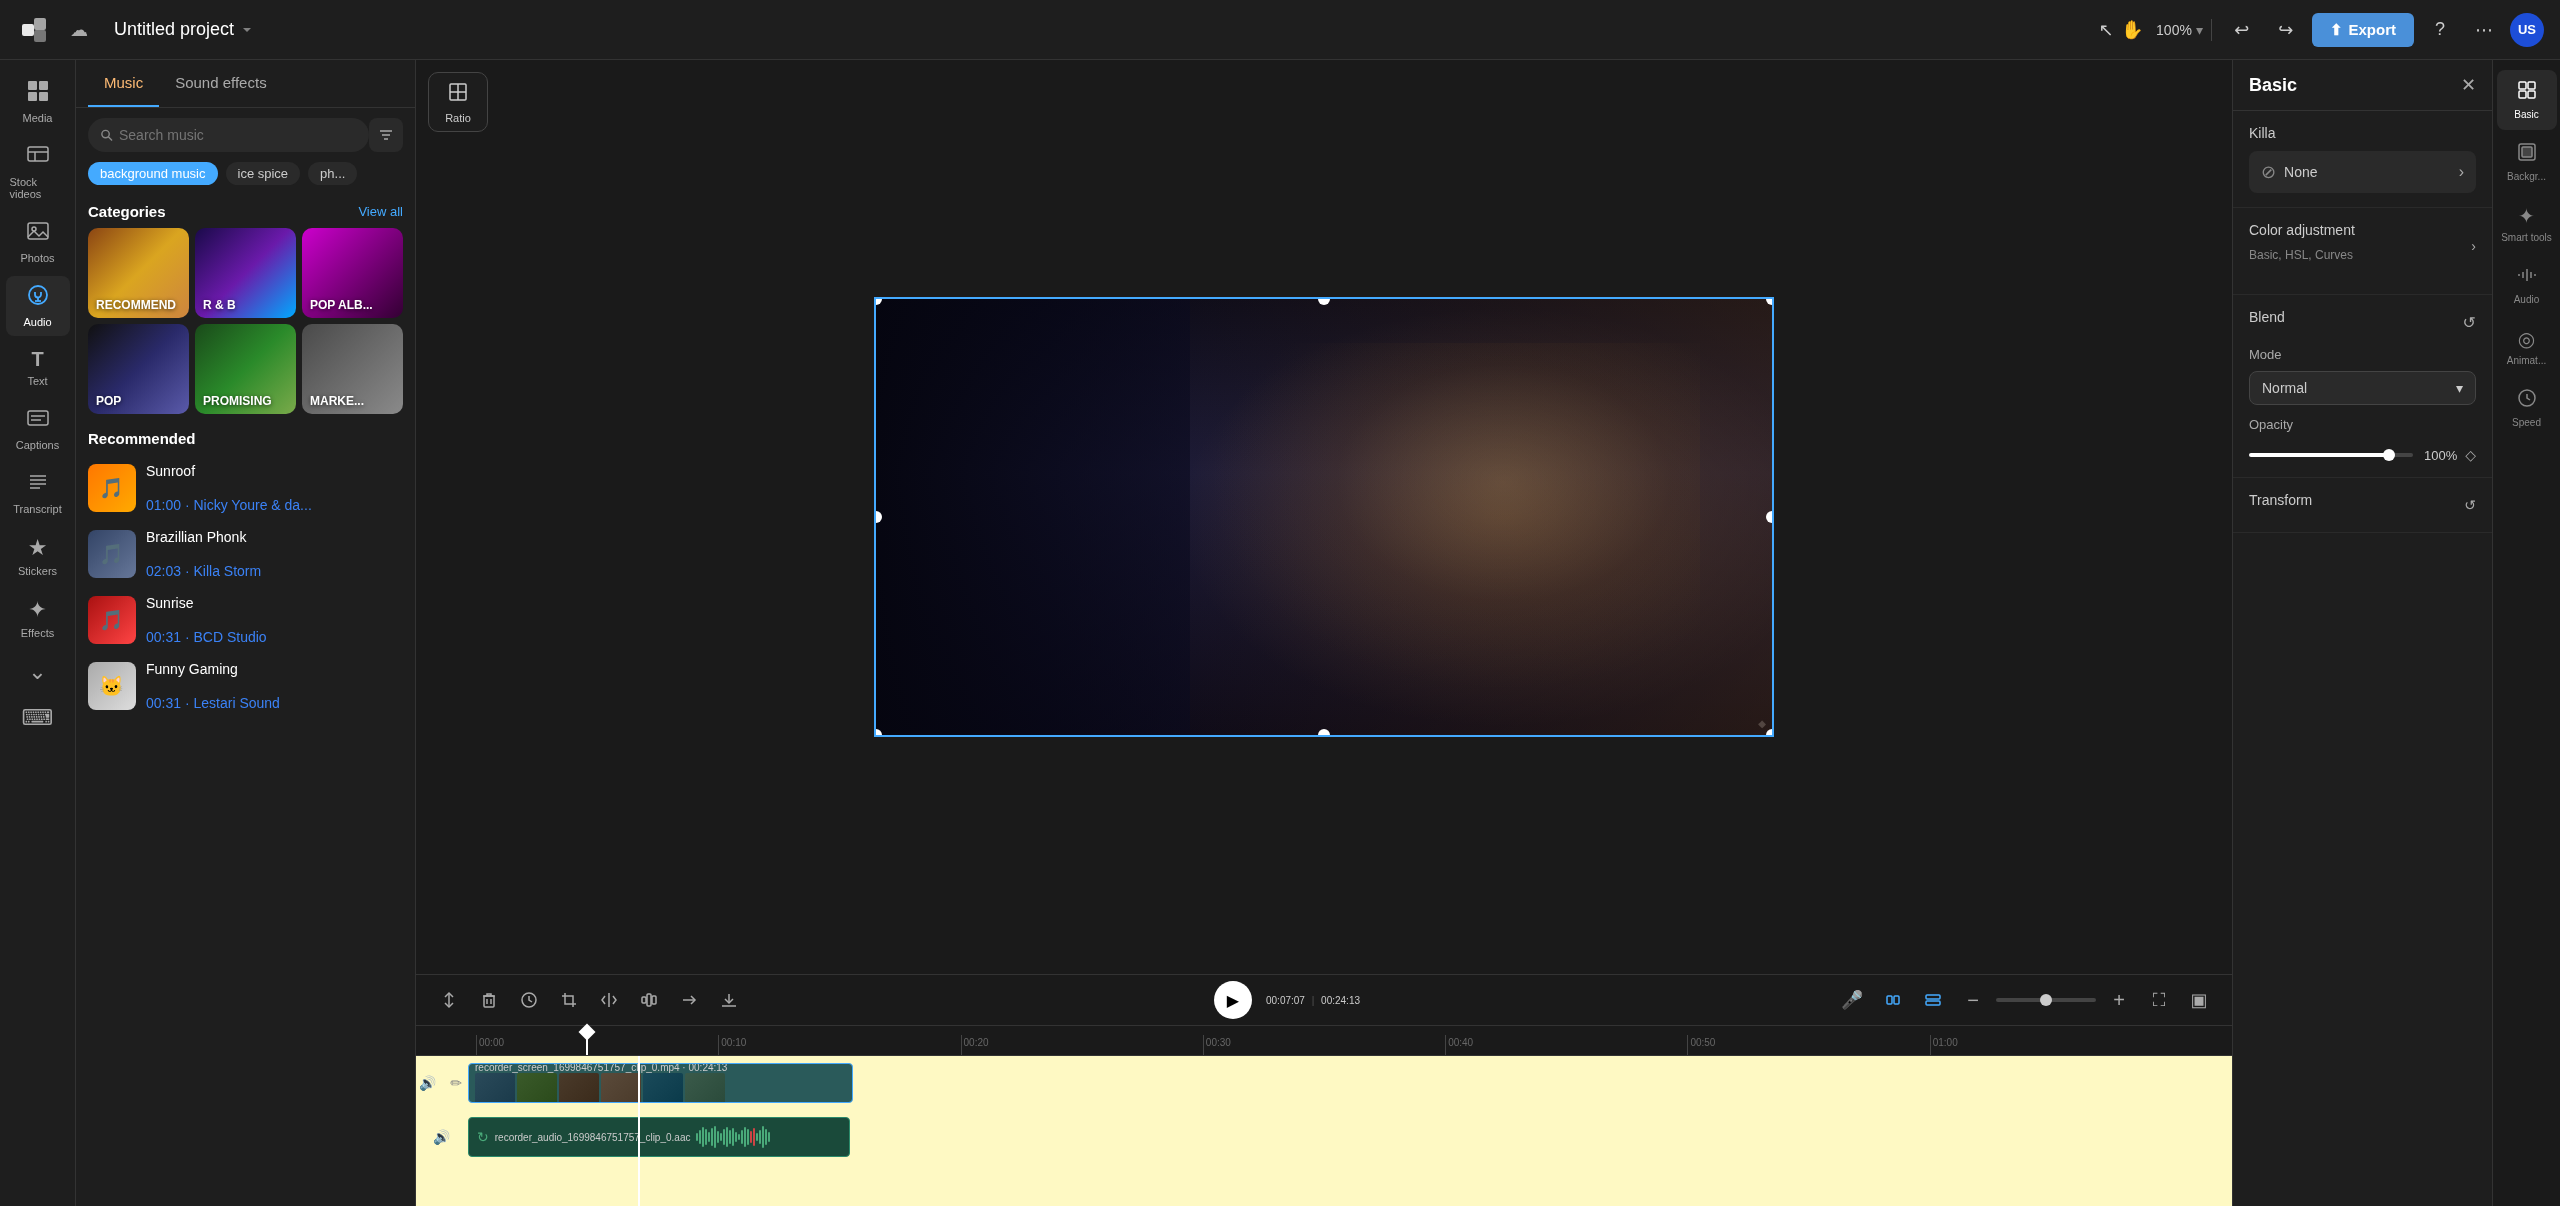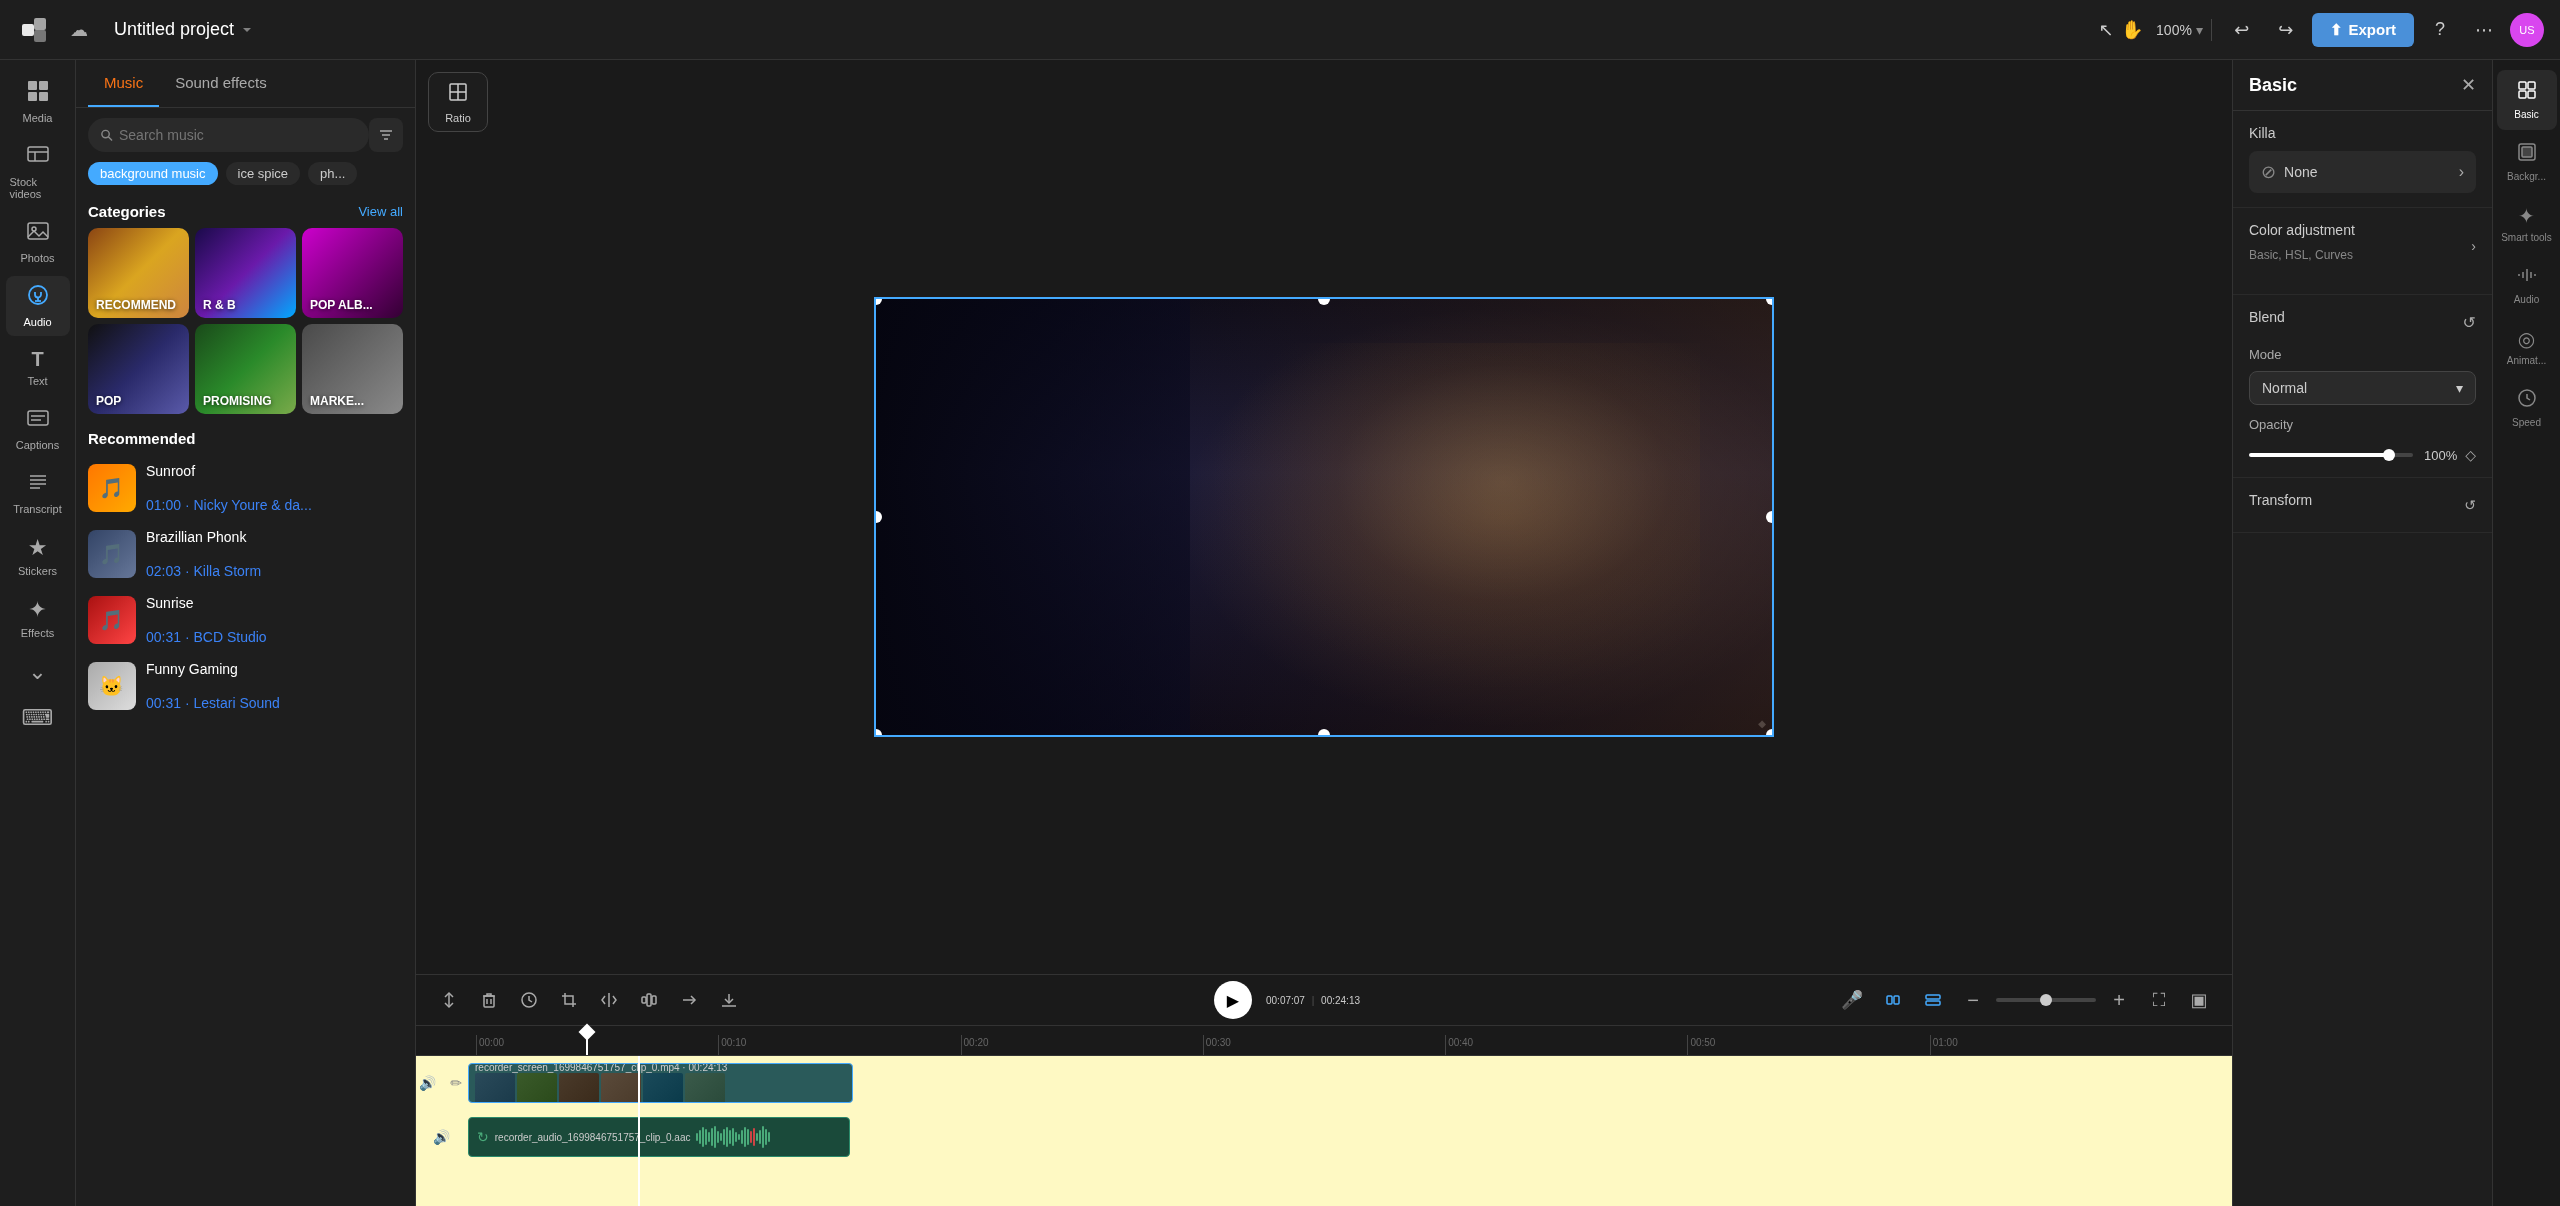--- a/index.html
+++ b/index.html
@@ -64,23 +64,23 @@
       border-radius: 6px;
       padding: 8px 18px;
       font-size: 15px;
       font-weight: 600;
       cursor: pointer;
       display: flex; align-items: center; gap: 6px;
     }
     .topbar-avatar {
       width: 34px; height: 34px;
       border-radius: 50%;
-      background: #d946ef;
+      background: #1d4ed8;
       display: flex; align-items: center; justify-content: center;
-      font-size: 11px; font-weight: normal; color: #fff;
+      font-size: 13px; font-weight: bold; color: #fff;
     }
     .topbar-cloud {
       width: 30px; height: 30px;
       display: flex; align-items: center; justify-content: center;
       color: #aaa; font-size: 18px;
     }
 
     
     .main-content {
       display: flex;
@@ -129,21 +129,21 @@
       border-bottom: 1px solid #333;
       padding: 0 12px;
     }
     .music-tab {
       padding: 14px 16px;
       font-size: 15px;
       cursor: pointer;
       color: #aaa;
       border-bottom: 2px solid transparent;
     }
-    .music-tab.active { color: #f97316; border-bottom-color: #4af; }
+    .music-tab.active { color: #fdba74; border-bottom-color: #4af; }
     .music-search {
       padding: 10px 12px;
       display: flex;
       gap: 0;
     }
     .search-input-wrap {
       flex: 1;
       display: flex;
       align-items: center;
       background: #2a2a2a;

